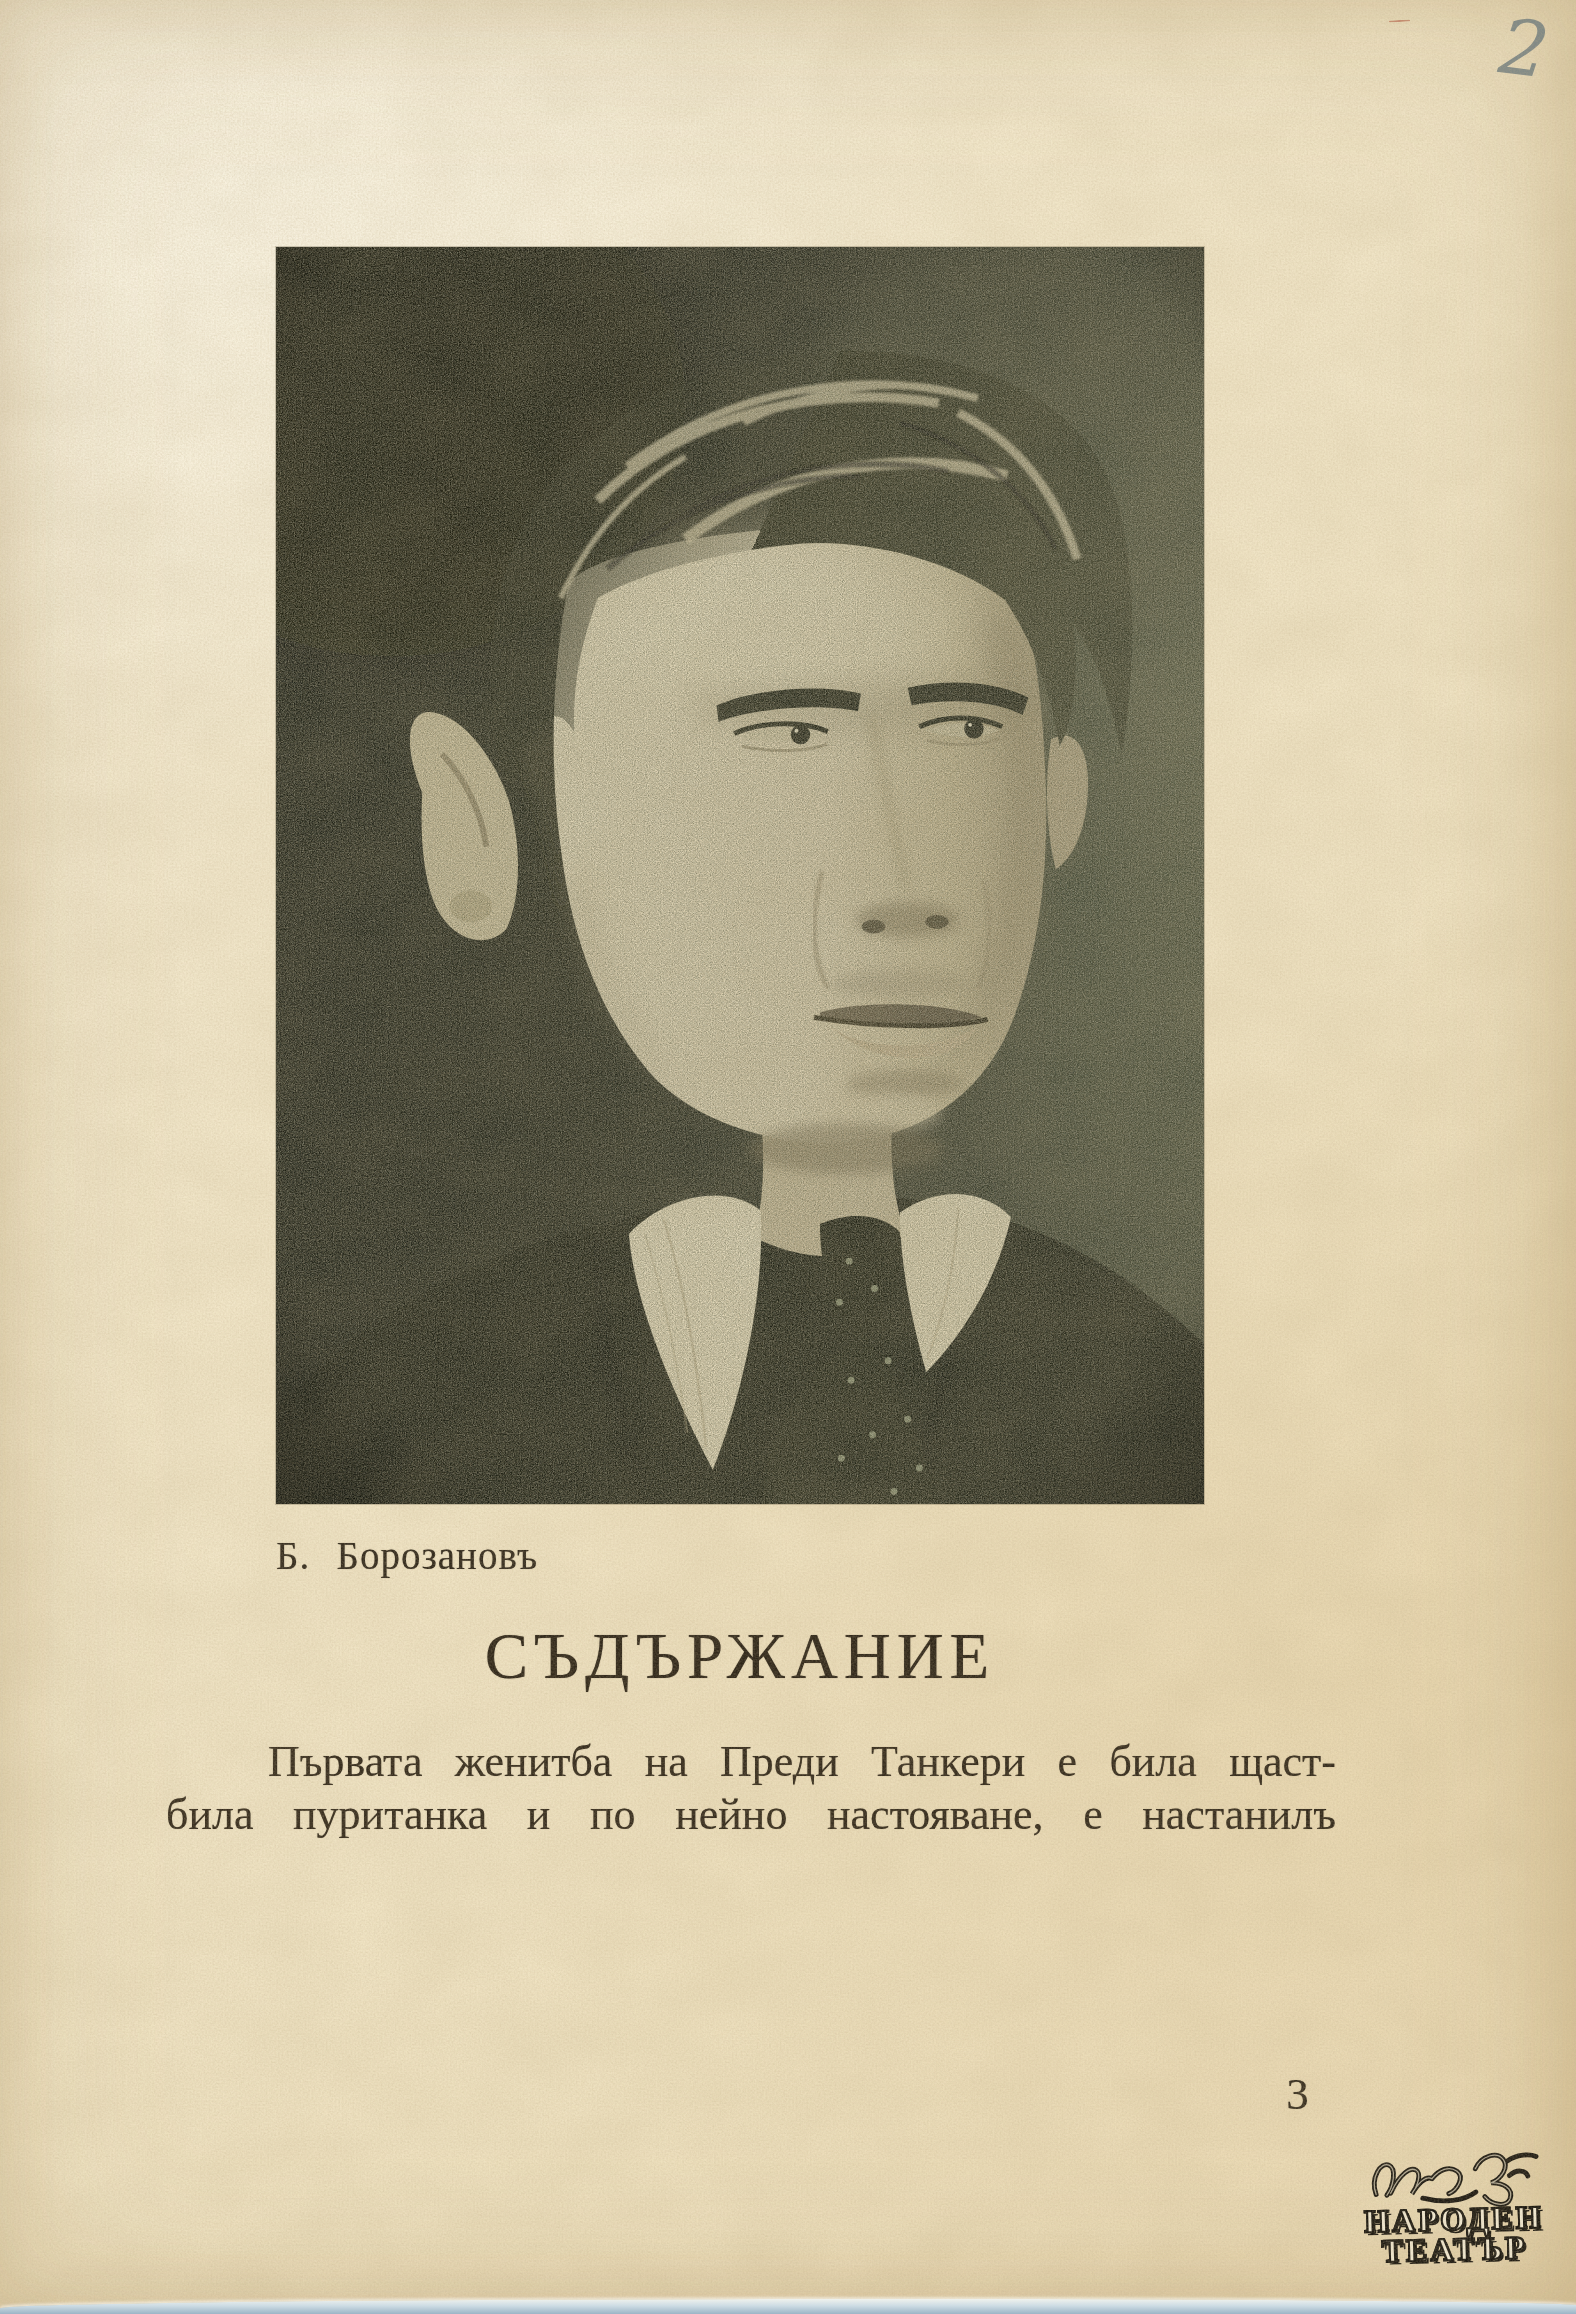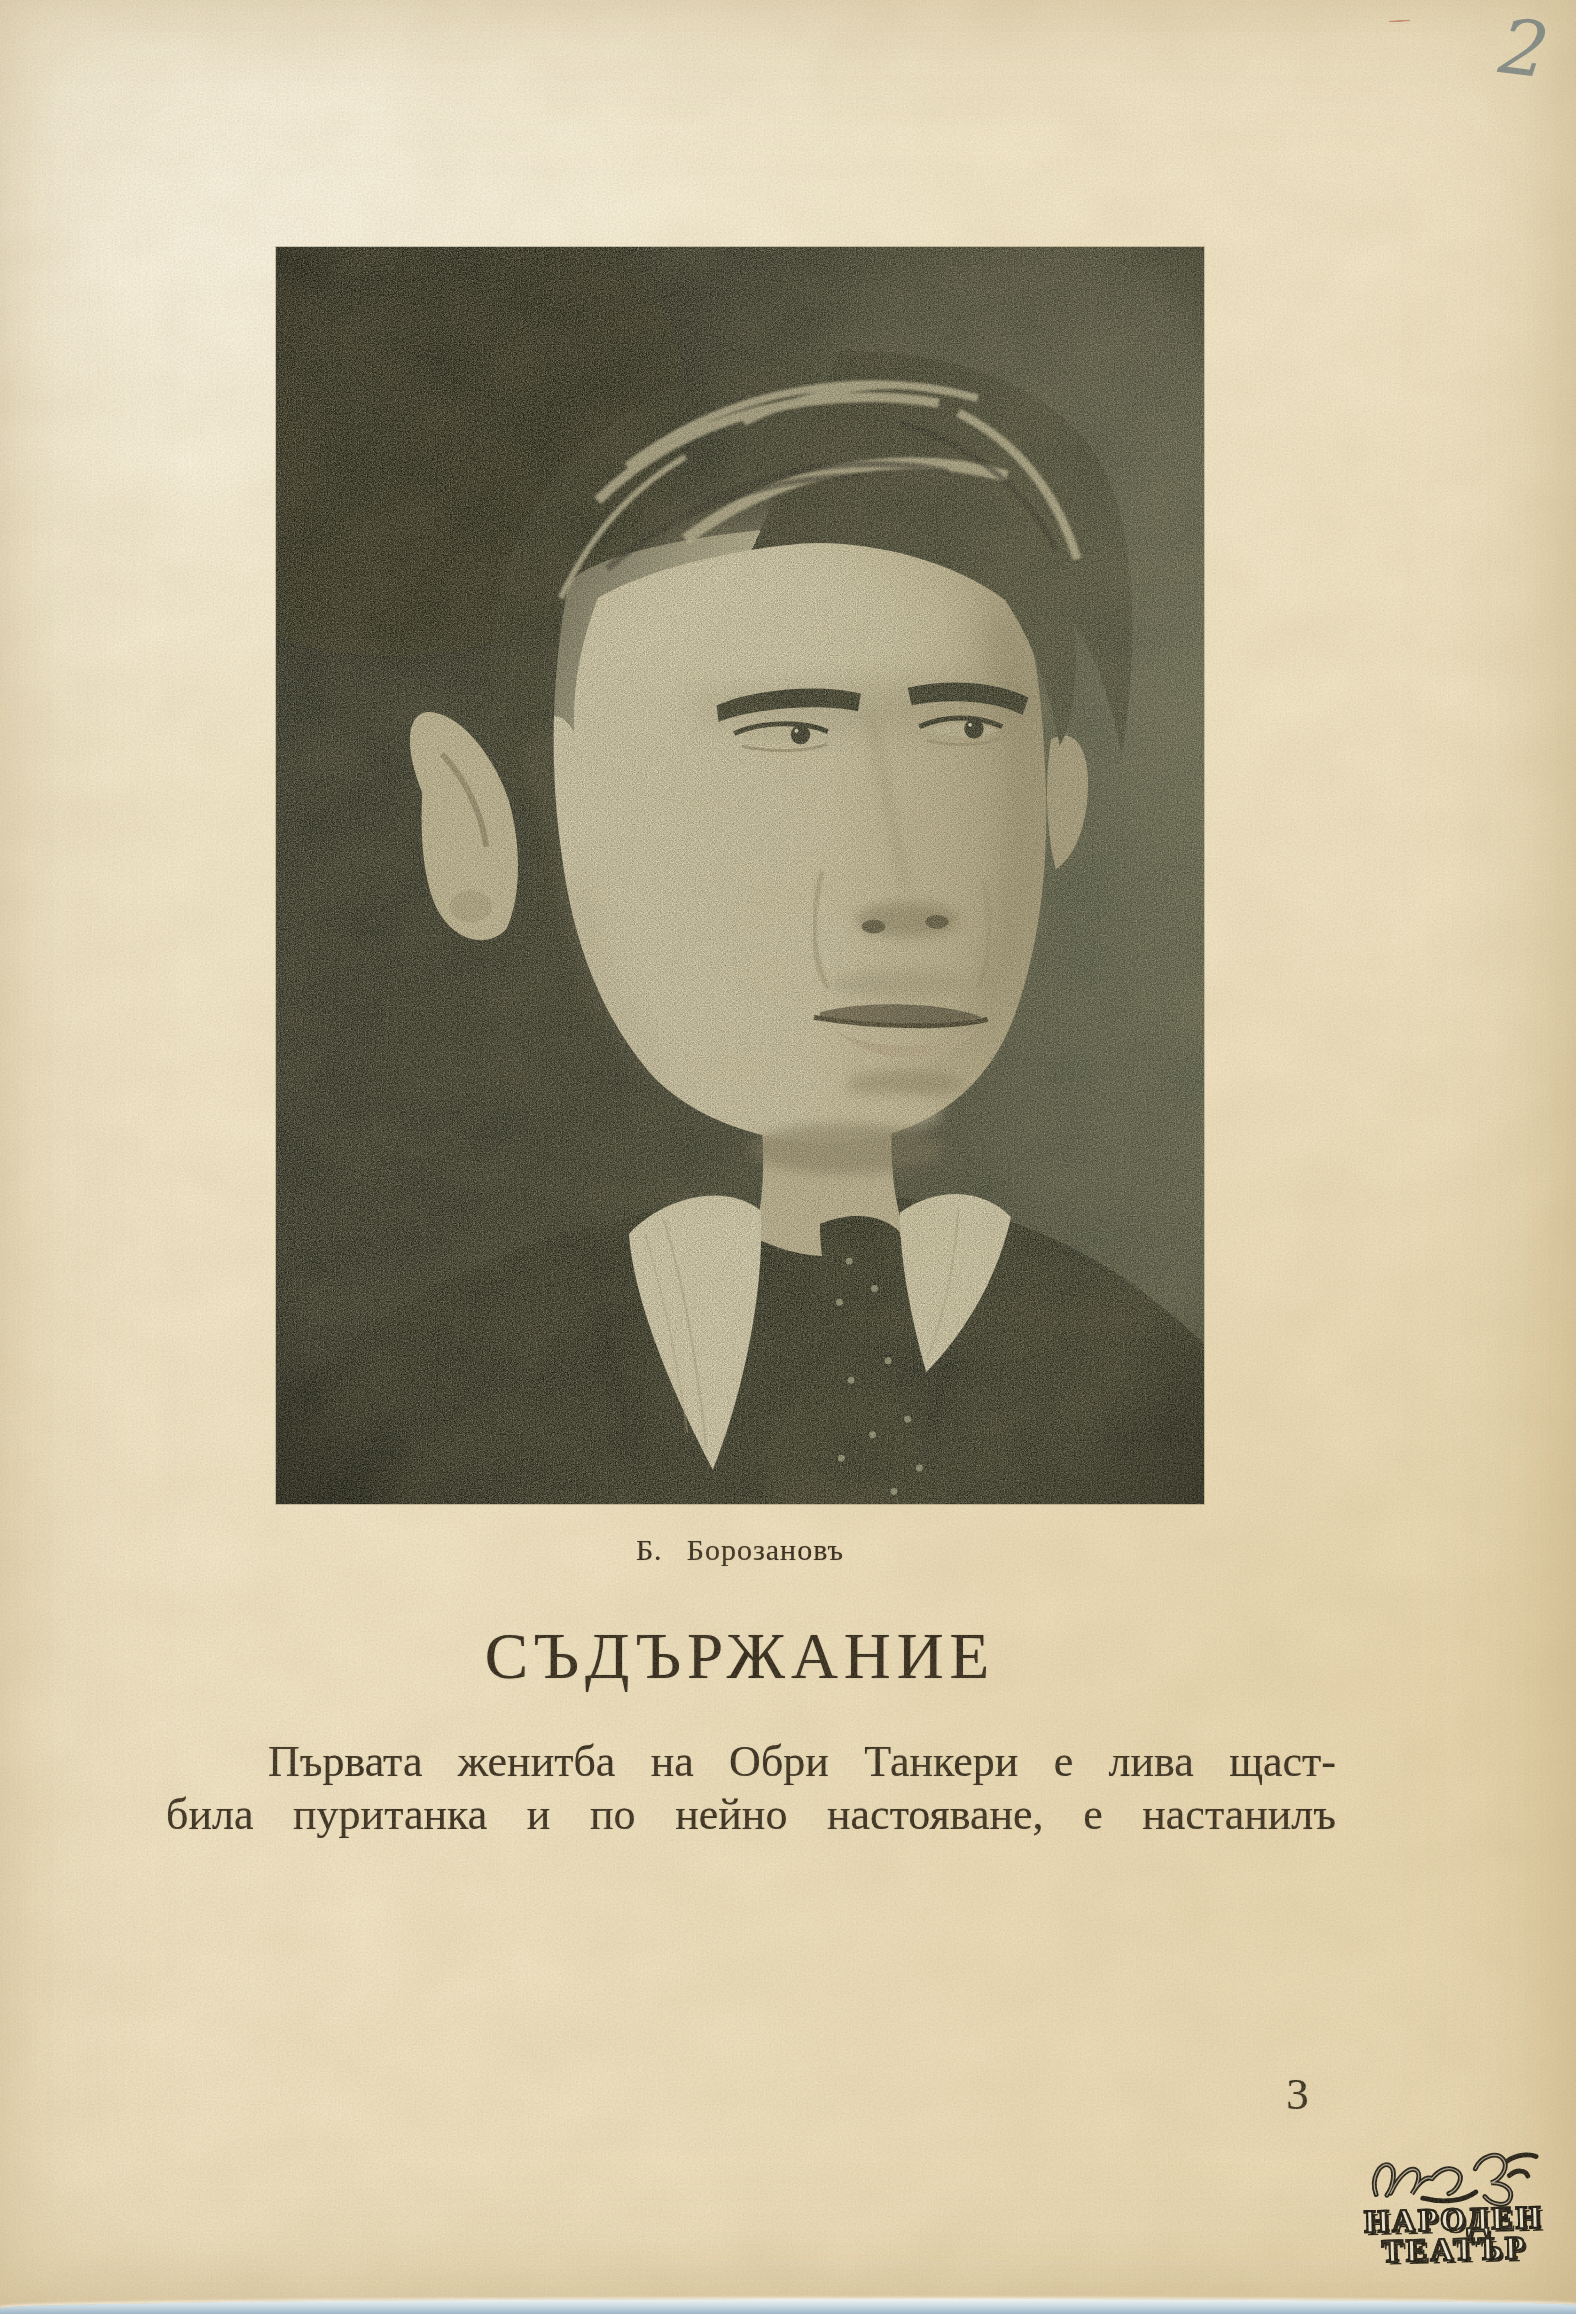--- a/index.html
+++ b/index.html
@@ -15,21 +15,21 @@
                 inset 0 -19.5px 59px rgba(160,125,70,0.12);
   }
   .paper-texture{position:absolute;left:0;top:0;width:1577px;height:2314px;pointer-events:none;}
   .photo{
     position:absolute; left:276px; top:247px; width:928px; height:1257px; margin:0;
     box-shadow:0 0 0 1px rgba(60,50,30,0.25);
   }
   .photo svg{display:block;width:100%;height:100%;}
   .caption{
     position:absolute; left:276px; top:1533px; width:928px;
-    text-align:center; font-size:30px; color:#2e261a;
+    text-align:left; font-size:39px; color:#2e261a;
     letter-spacing:1px; word-spacing:15.6px;
     text-shadow:0 0 1px rgba(46,38,26,0.45);
   }
   .heading{
     position:absolute; left:276px; top:1619px; width:928px; margin:0;
     text-align:center; font-size:65px; font-weight:normal; color:#2b2317;
     letter-spacing:5.9px; text-shadow:0 0 1px rgba(43,35,23,0.55);
   }
   .paragraph{
     position:absolute; left:166px; top:1735px; width:1170px;
@@ -233,21 +233,21 @@
       <rect width="952" height="1289" filter="url(#gLight)" opacity="0.4"></rect>
       <rect width="952" height="1289" fill="url(#vig)"></rect>
     </svg>
   </figure>
 
   <div class="caption">Б. Борозановъ</div>
 
   <h1 class="heading">СЪДЪРЖАНИЕ</h1>
 
   <div class="paragraph">
-    <div class="pline indent">Първата женитба на Обри Танкери е лива щаст-</div>
+    <div class="pline indent">Първата женитба на Преди Танкери е била щаст-</div>
     <div class="pline">била пуританка и по нейно настояване, е настанилъ</div>
   </div>
 
   <div class="pagenum">3</div>
 
   <div class="pencil-mark">2</div>
   <div class="red-mark"></div>
 
   <div class="stamp">
     <svg class="sig" width="176" height="62" viewBox="0 0 180 64" role="img" aria-label="Иван Вазов">

